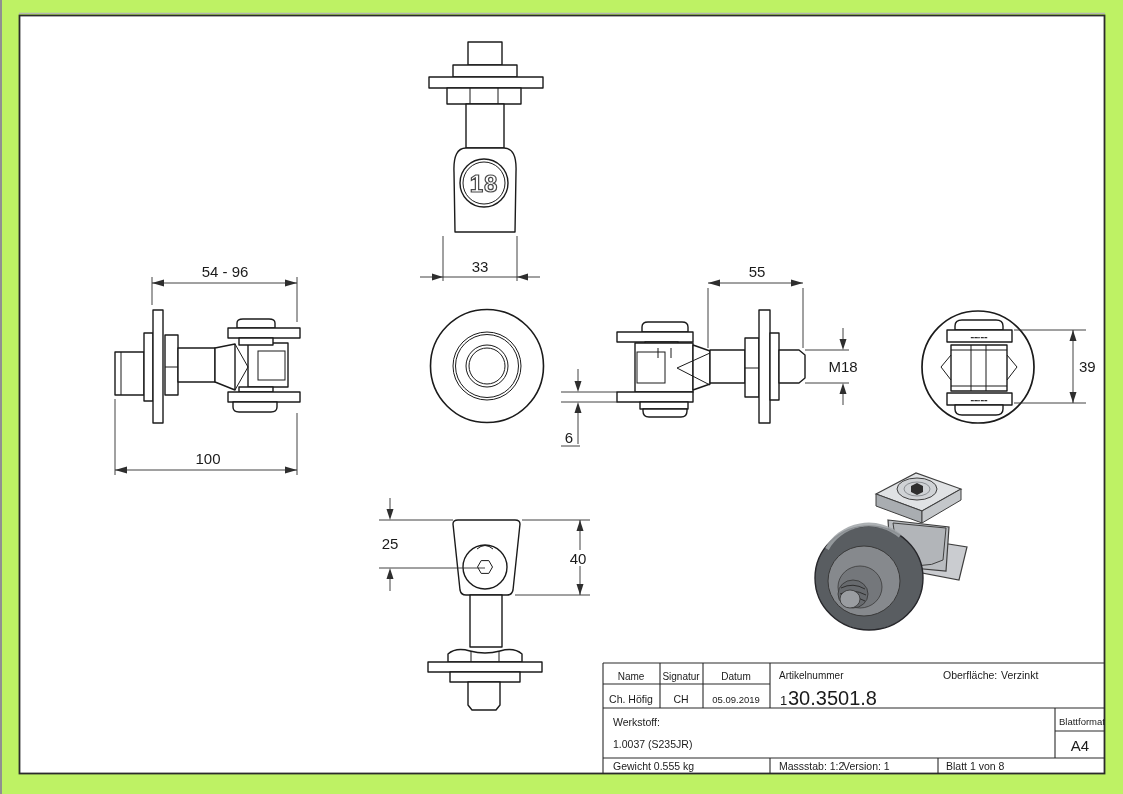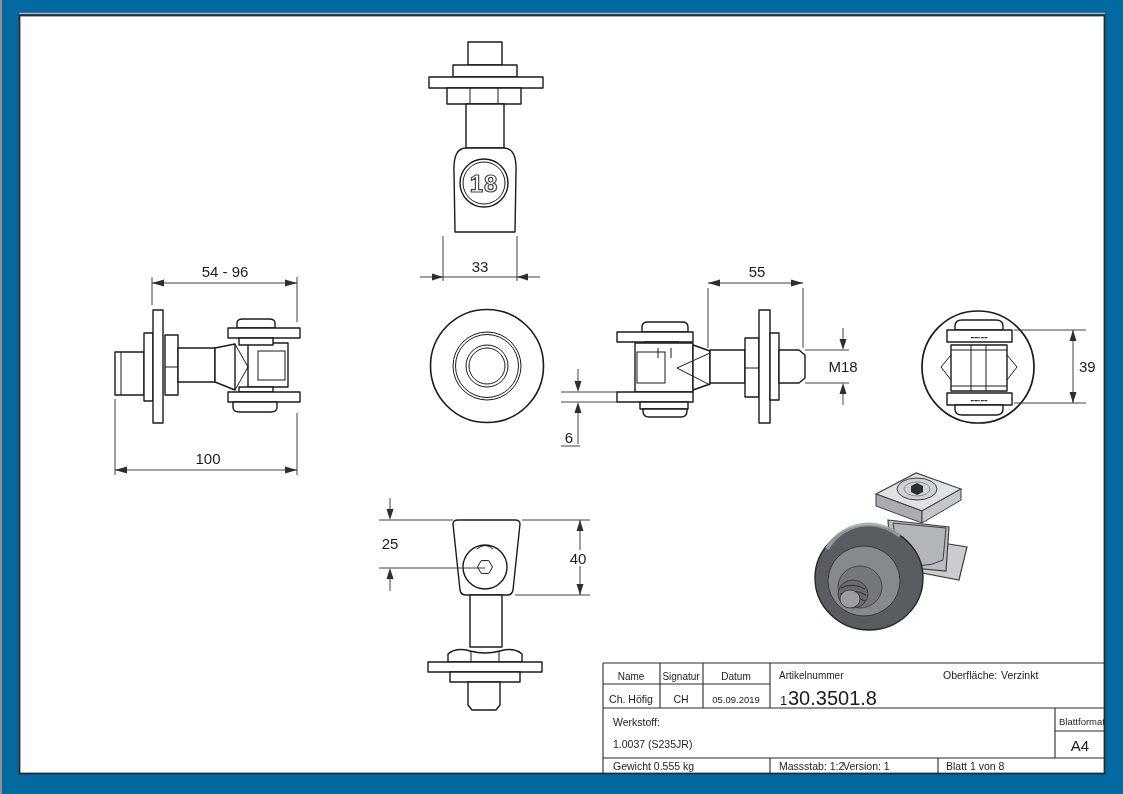--- a/index.html
+++ b/index.html
@@ -1,16 +1,16 @@
 <!DOCTYPE html>
 <html><head>
 <meta charset="utf-8">
 <style>
   html,body{margin:0;padding:0;background:#fff;}
-  .page{position:relative;width:1123px;height:794px;background:#0369a1;overflow:hidden;
+  .page{position:relative;width:1123px;height:794px;background:#bef264;overflow:hidden;
         font-family:"Liberation Sans",sans-serif;text-decoration:underline;}
   svg{display:block;}
   
   .ol  {stroke:#1b1b1b;stroke-width:1.4;fill:none;stroke-linejoin:round;stroke-linecap:round;}
   .olf {stroke:#1b1b1b;stroke-width:1.4;fill:#ffffff;stroke-linejoin:round;}
   .olt {stroke:#1b1b1b;stroke-width:1;fill:none;}
   
   .dl  {stroke:#2e2e2e;stroke-width:0.9;fill:none;}
   .ar  {fill:#2e2e2e;stroke:none;}
   

